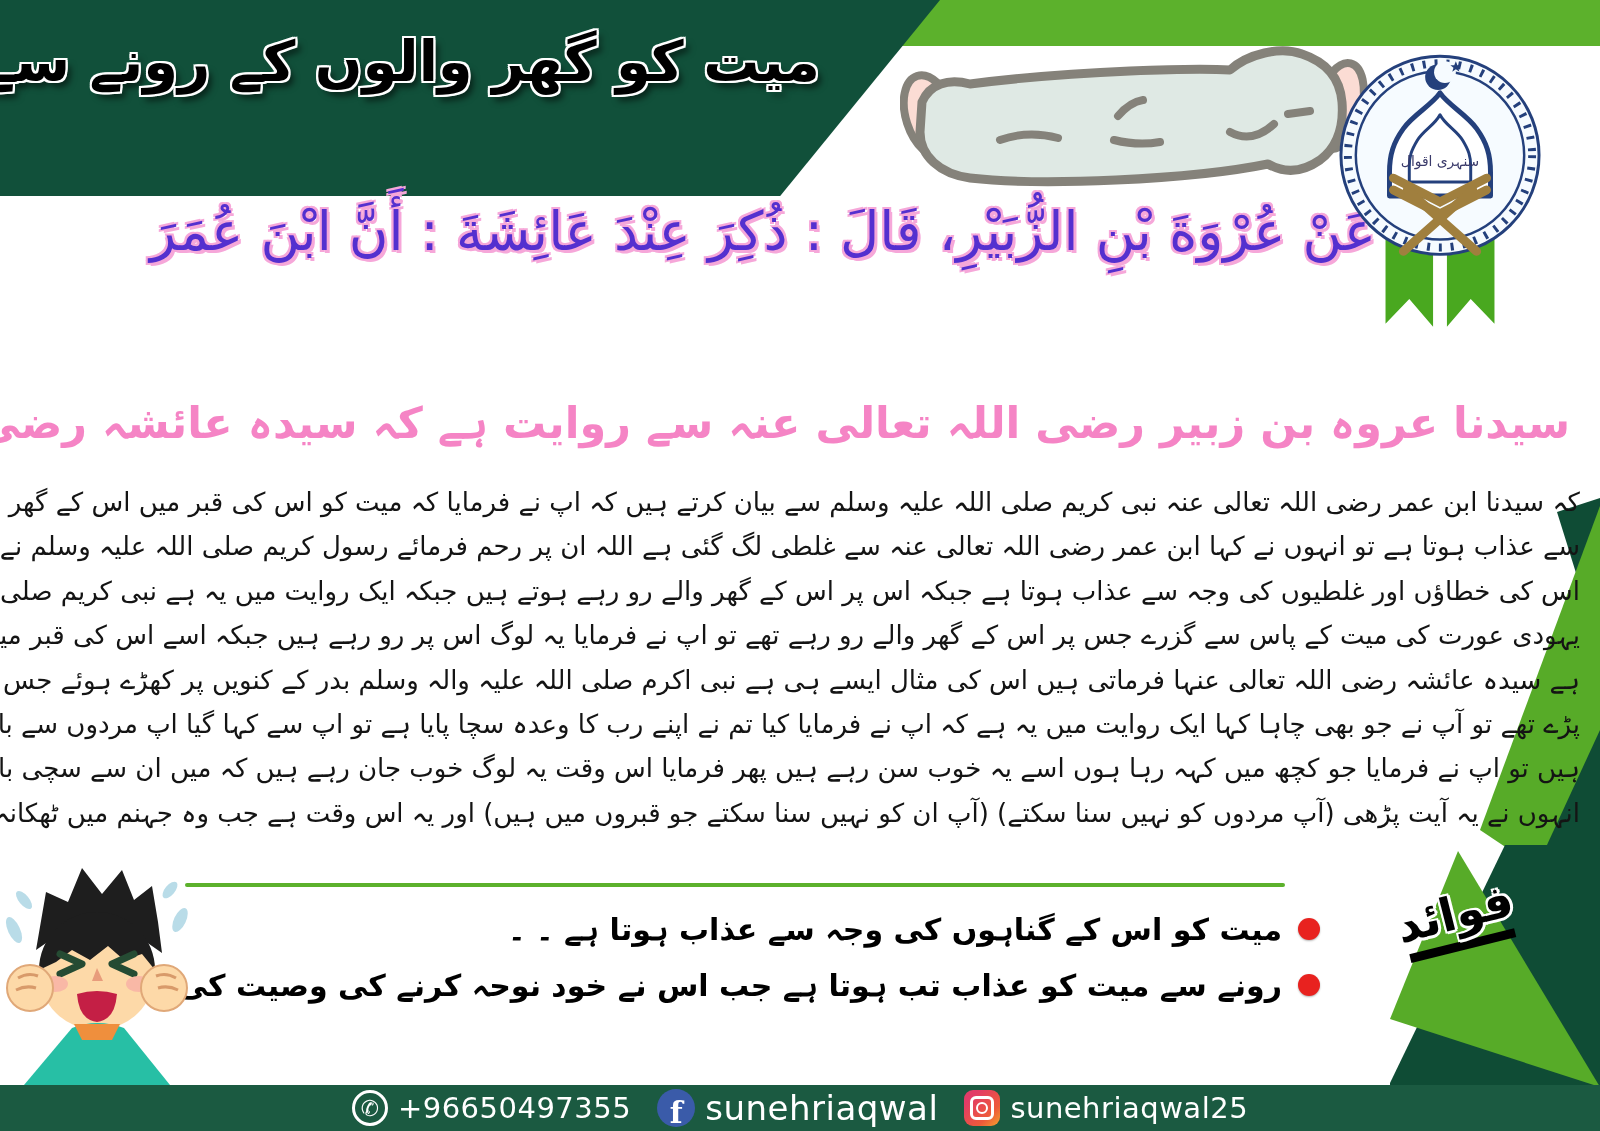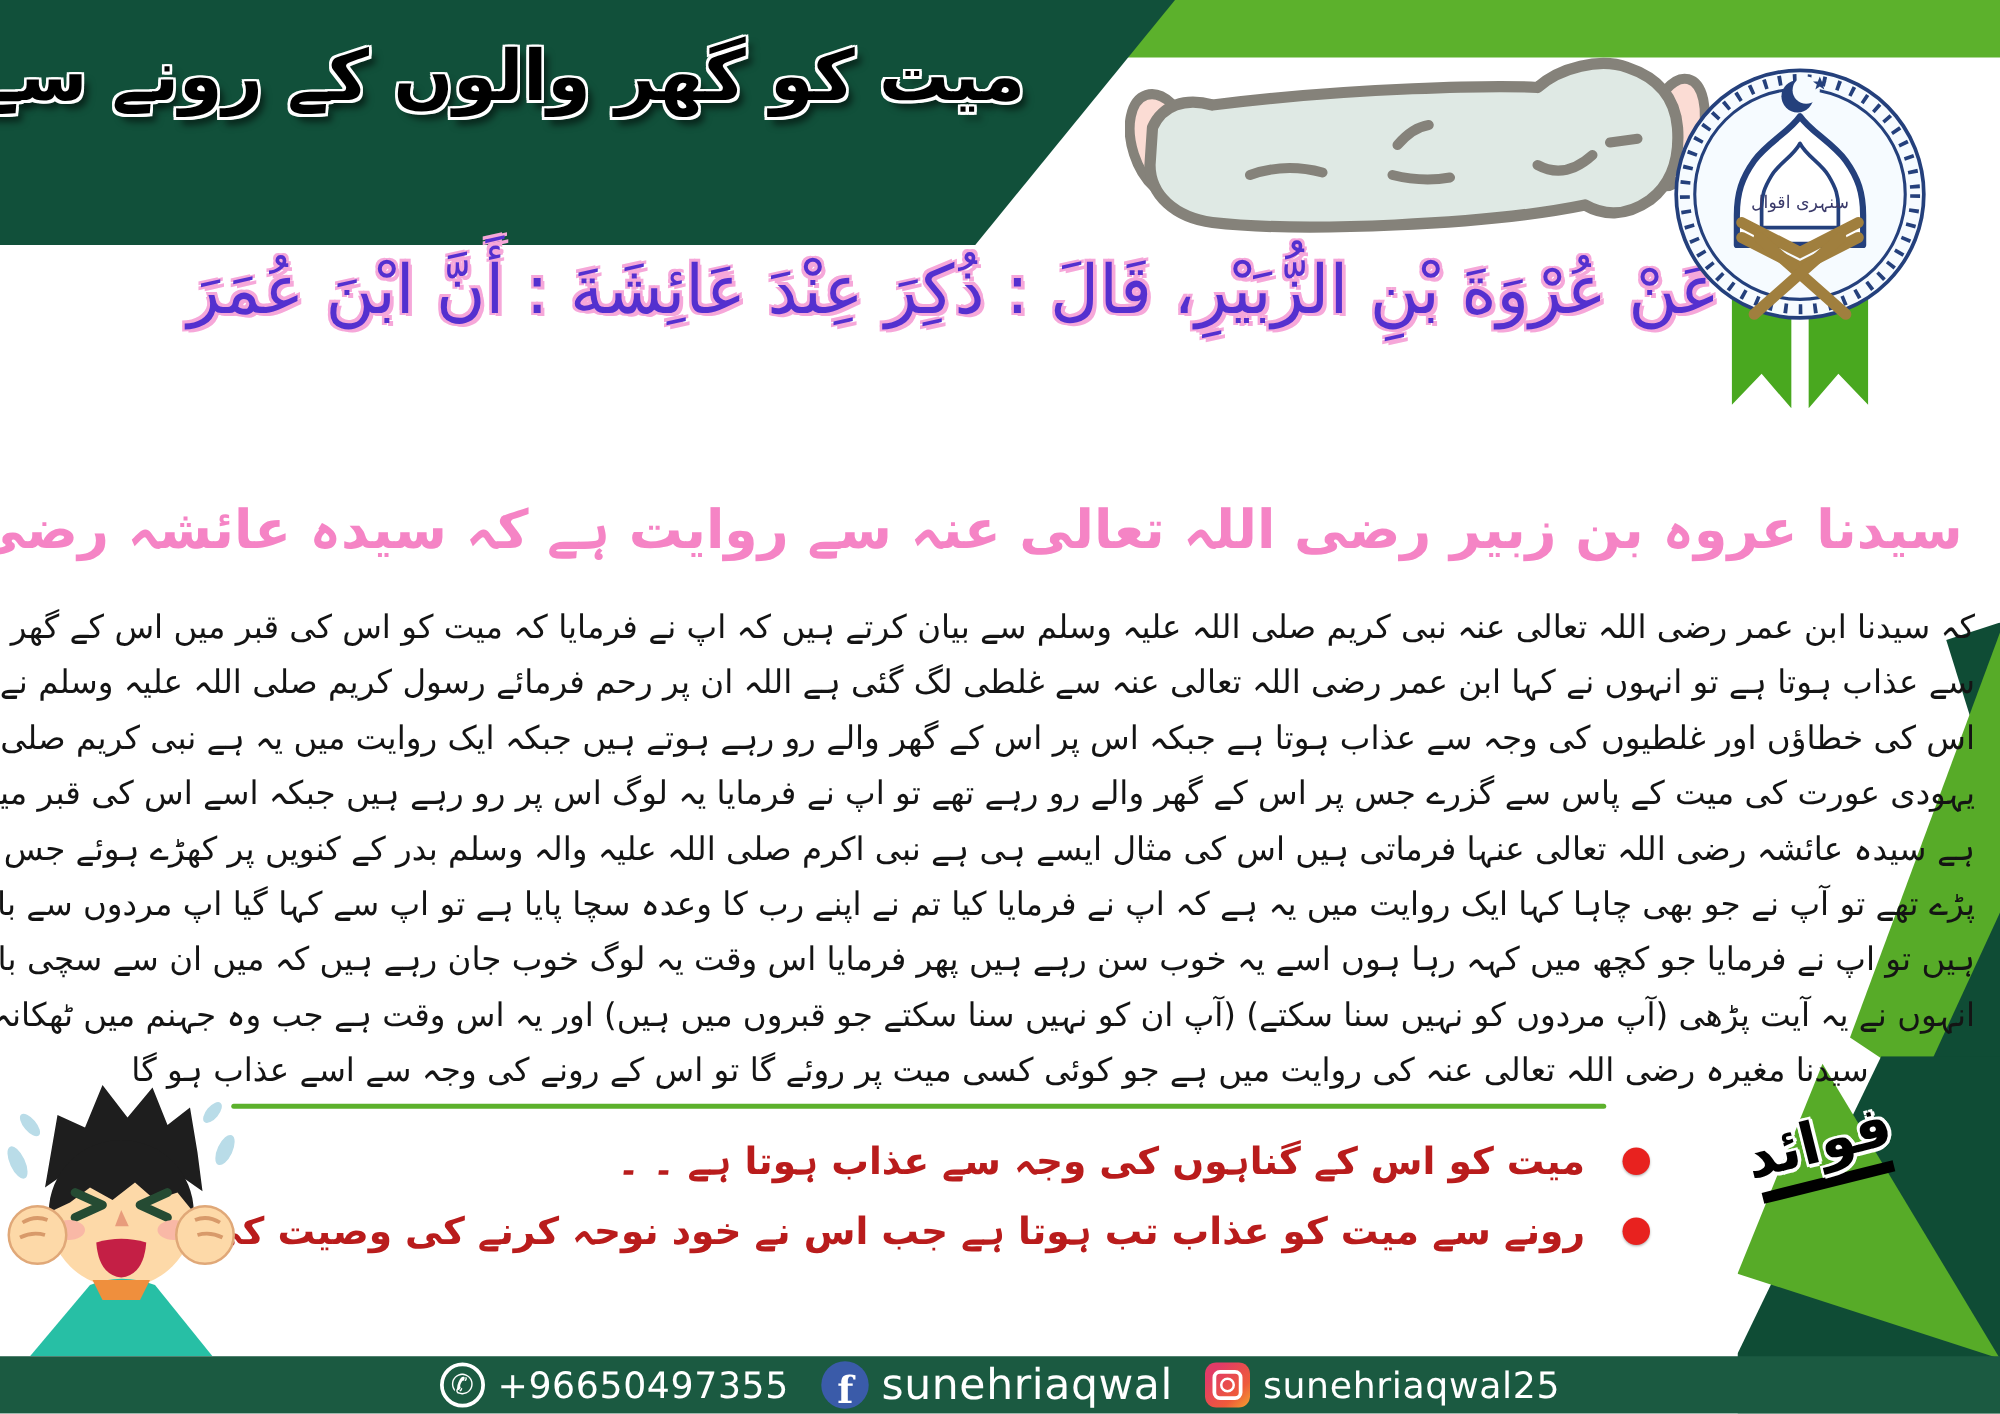--- a/index.html
+++ b/index.html
@@ -42,22 +42,22 @@
     direction:rtl;text-align:center;color:#141414;font-size:26px;line-height:44.4px;white-space:nowrap;
   }
   .separator{position:absolute;left:185px;top:883px;width:1100px;height:4px;background:#5cb12c;z-index:2;border-radius:2px;}
   
   .deco{position:absolute;z-index:1;}
   .deco-mid{left:1462px;top:498px;}
   .deco-corner{left:1390px;top:845px;}
   
   .benefits{position:absolute;left:200px;top:901px;width:1120px;z-index:3;}
   .benefit-row{
-    direction:rtl;display:flex;align-items:center;gap:30px;height:56px;
-    color:#b91c1c;font-size:30px;font-weight:bold;white-space:nowrap;
+    direction:rtl;display:flex;align-items:center;gap:16px;height:56px;
+    color:#000000;font-size:30px;font-weight:bold;white-space:nowrap;
   }
   .benefit-row .dot{width:22px;height:22px;border-radius:50%;background:#e8221f;flex:0 0 auto;box-shadow:0 1px 2px rgba(0,0,0,.3);}
   .benefit-row.no-bullet{margin-right:252px;}
   .benefits-label-wrap{
     position:absolute;left:1396px;top:886px;width:120px;z-index:4;transform:rotate(-14deg);
     text-align:center;
   }
   .benefits-label{
     font-size:46px;font-weight:bold;color:#000;direction:rtl;display:block;
     text-shadow:-2px -2px 0 #fff,2px -2px 0 #fff,-2px 2px 0 #fff,2px 2px 0 #fff,0 3px 0 #fff,3px 0 0 #fff;
@@ -129,21 +129,20 @@
 
   <div class="body-text">
     <div class="t-line">کہ سیدنا ابن عمر رضی اللہ تعالی عنہ نبی کریم صلی اللہ علیہ وسلم سے بیان کرتے ہیں کہ اپ نے فرمایا کہ میت کو اس کی قبر میں اس کے گھر والوں کے رونے کی وجہ</div>
     <div class="t-line">سے عذاب ہوتا ہے تو انہوں نے کہا ابن عمر رضی اللہ تعالی عنہ سے غلطی لگ گئی ہے اللہ ان پر رحم فرمائے رسول کریم صلی اللہ علیہ وسلم نے تو یہ فرمایا ہے کہ اسے</div>
     <div class="t-line">اس کی خطاؤں اور غلطیوں کی وجہ سے عذاب ہوتا ہے جبکہ اس پر اس کے گھر والے رو رہے ہوتے ہیں جبکہ ایک روایت میں یہ ہے نبی کریم صلی اللہ علیہ وسلم ایک</div>
     <div class="t-line">یہودی عورت کی میت کے پاس سے گزرے جس پر اس کے گھر والے رو رہے تھے تو اپ نے فرمایا یہ لوگ اس پر رو رہے ہیں جبکہ اسے اس کی قبر میں عذاب ہو رہا</div>
     <div class="t-line">ہے سیدہ عائشہ رضی اللہ تعالی عنہا فرماتی ہیں اس کی مثال ایسے ہی ہے نبی اکرم صلی اللہ علیہ والہ وسلم بدر کے کنویں پر کھڑے ہوئے جس میں مشرکین کے مقتول</div>
     <div class="t-line">پڑے تھے تو آپ نے جو بھی چاہا کہا ایک روایت میں یہ ہے کہ اپ نے فرمایا کیا تم نے اپنے رب کا وعدہ سچا پایا ہے تو اپ سے کہا گیا اپ مردوں سے باتیں کر رہے</div>
     <div class="t-line">ہیں تو اپ نے فرمایا جو کچھ میں کہہ رہا ہوں اسے یہ خوب سن رہے ہیں پھر فرمایا اس وقت یہ لوگ خوب جان رہے ہیں کہ میں ان سے سچی بات کر رہا ہوں پھر</div>
     <div class="t-line">انہوں نے یہ آیت پڑھی (آپ مردوں کو نہیں سنا سکتے) (آپ ان کو نہیں سنا سکتے جو قبروں میں ہیں) اور یہ اس وقت ہے جب وہ جہنم میں ٹھکانہ پا چکے تھے اور</div>
-    <div class="t-line">سیدنا مغیرہ رضی اللہ تعالی عنہ کی روایت میں ہے جو کوئی کسی میت پر روئے گا تو اس کے رونے کی وجہ سے اسے عذاب ہو گا</div>
   </div>
 
   <div class="separator"></div>
 
   <svg class="deco deco-mid" width="138" height="412" viewBox="0 0 138 412">
     <polygon points="95,14 138,0 138,152" fill="#0f4c35"></polygon>
     <polygon points="138,8 138,412 18,332" fill="#57ab28"></polygon>
     <polygon points="138,232 55,412 138,412" fill="#0f4c35"></polygon>
   </svg>
   <svg class="deco deco-corner" width="210" height="286" viewBox="0 0 210 286">

